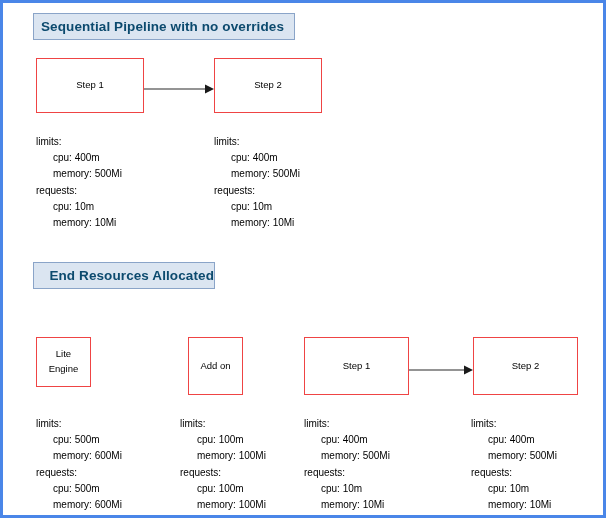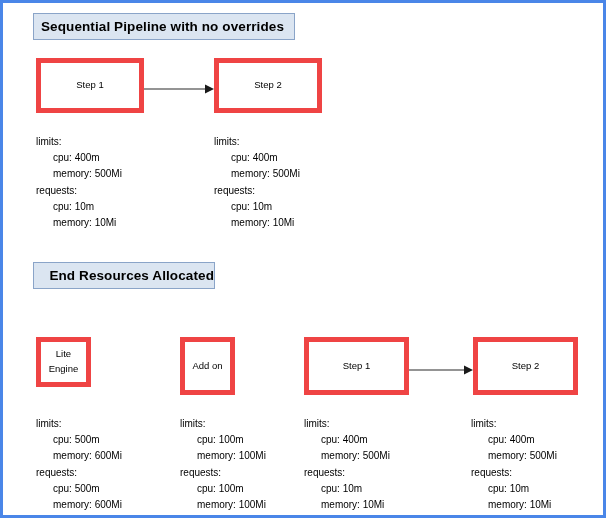--- a/index.html
+++ b/index.html
@@ -19,31 +19,31 @@
     border: 3px solid #4a86e8;
     overflow: hidden;
   }
   .banner {
     position: absolute;
     box-sizing: border-box;
     background: #dbe5f1;
     border: 1px solid #8aa4c8;
     font-weight: bold;
     font-size: 13.5px;
-    color: #000000;
+    color: #0c4a6e;
     display: flex;
     align-items: center;
     padding-left: 7px;
     letter-spacing: 0.1px;
   }
   .node {
     position: absolute;
     box-sizing: border-box;
     background: #ffffff;
-    border: 5px solid #ef4444;
+    border: 1px solid #ef4444;
     display: flex;
     align-items: center;
     justify-content: center;
     text-align: center;
     font-size: 9.5px;
     color: #000000;
     line-height: 1.55;
   }
   .node span {
     display: block;
@@ -112,21 +112,21 @@
 
   <div class="banner" style="left:30px; top:259px; width:182px; height:27px;justify-content:flex-end;">
     <span>End Resources Allocated</span>
   </div>
 
   <div class="node" style="left:33px; top:334px; width:55px; height:50px; flex-direction:column;">
     <span>Lite</span>
     <span>Engine</span>
   </div>
 
-  <div class="node" style="left:177px; top:334px; width:55px; height:58px;">
+  <div class="node" style="left:185px; top:334px; width:55px; height:58px;">
     <span>Add on</span>
   </div>
 
   <div class="node" style="left:301px; top:334px; width:105px; height:58px;">
     <span>Step 1</span>
   </div>
 
   <div class="arrow" style="left:406px; top:358px; width:64px;">
     <svg width="64" height="10" viewBox="0 0 64 10">
       <line x1="0" y1="5" x2="55" y2="5" stroke="#2b2b2b" stroke-width="1.2"></line>

